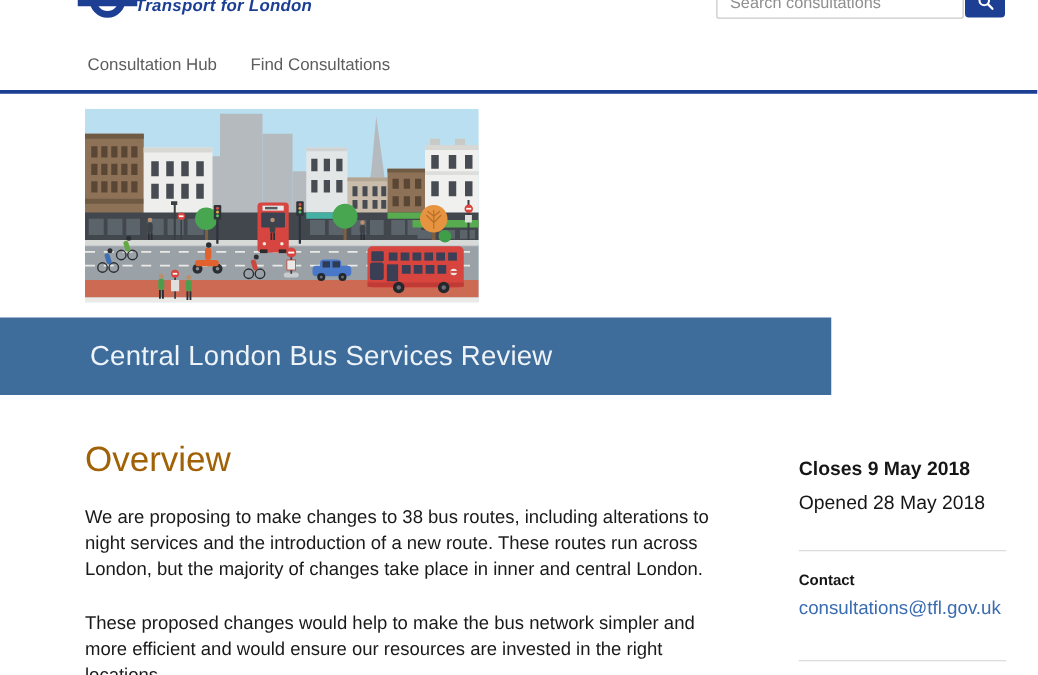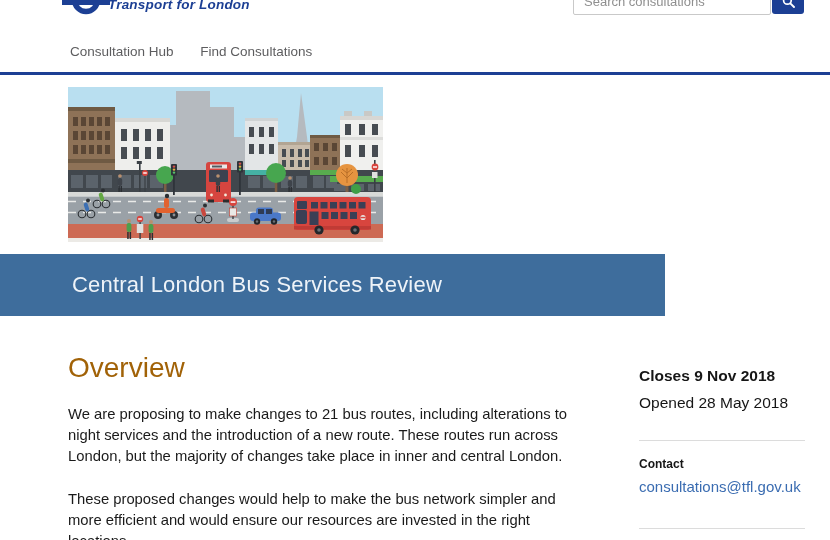--- a/index.html
+++ b/index.html
@@ -387,24 +387,24 @@
     </g>
   </svg>
 </div>
 
 <section class="abs banner">
   <h1>Central London Bus Services Review</h1>
 </section>
 
 <main class="abs main-col">
   <h2>Overview</h2>
-  <p>We are proposing to make changes to 21 bus routes, including alterations to night services and the introduction of a new route. These routes run across London, but the majority of changes take place in inner and central London.</p>
+  <p>We are proposing to make changes to 38 bus routes, including alterations to night services and the introduction of a new route. These routes run across London, but the majority of changes take place in inner and central London.</p>
   <p>These proposed changes would help to make the bus network simpler and more efficient and would ensure our resources are invested in the right locations.</p>
 </main>
 
 <aside class="abs sidebar">
-  <div class="closes">Closes 9 Nov 2018</div>
+  <div class="closes">Closes 9 May 2018</div>
   <div class="opened">Opened 28 May 2018</div>
   <hr class="hr1">
   <div class="contact-label">Contact</div>
   <a href="#" class="email">consultations@tfl.gov.uk</a>
   <hr class="hr2">
 </aside>
 
 </body></html>

